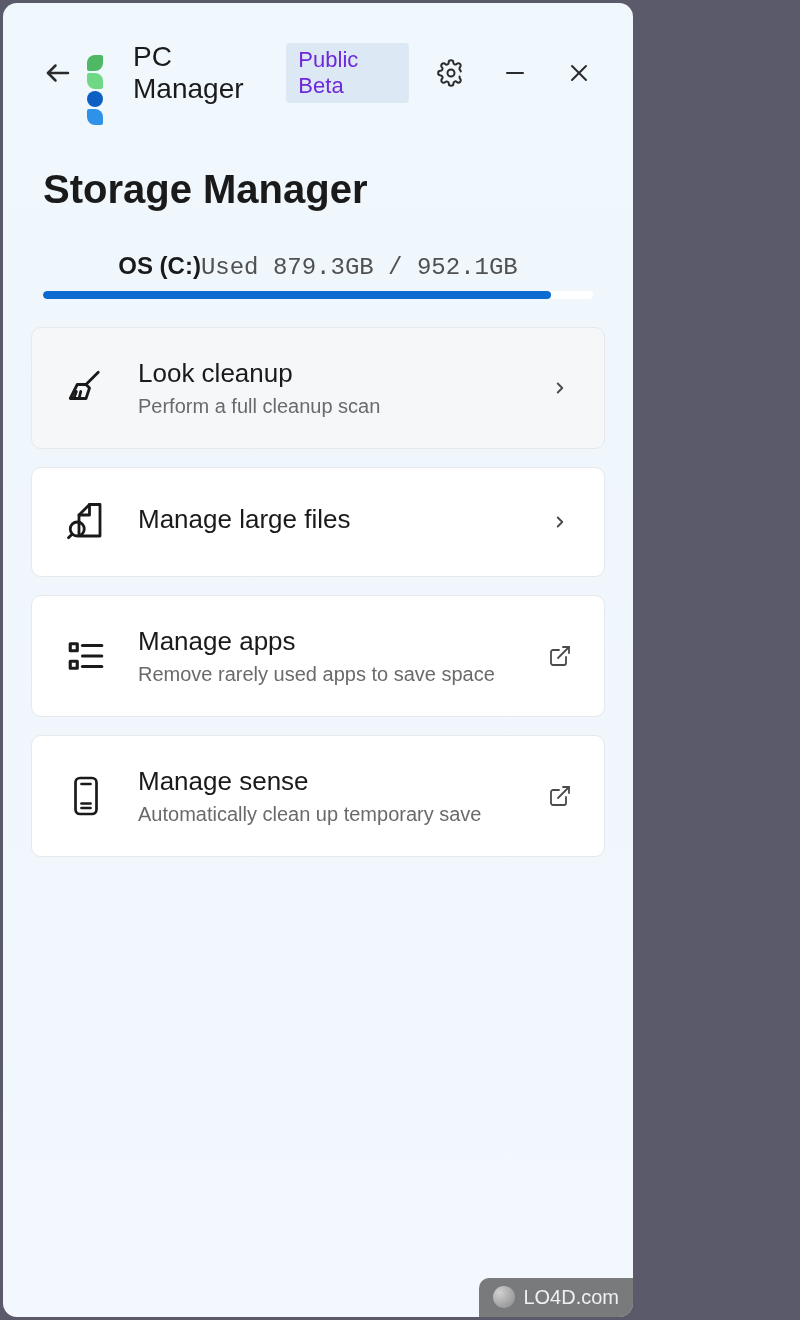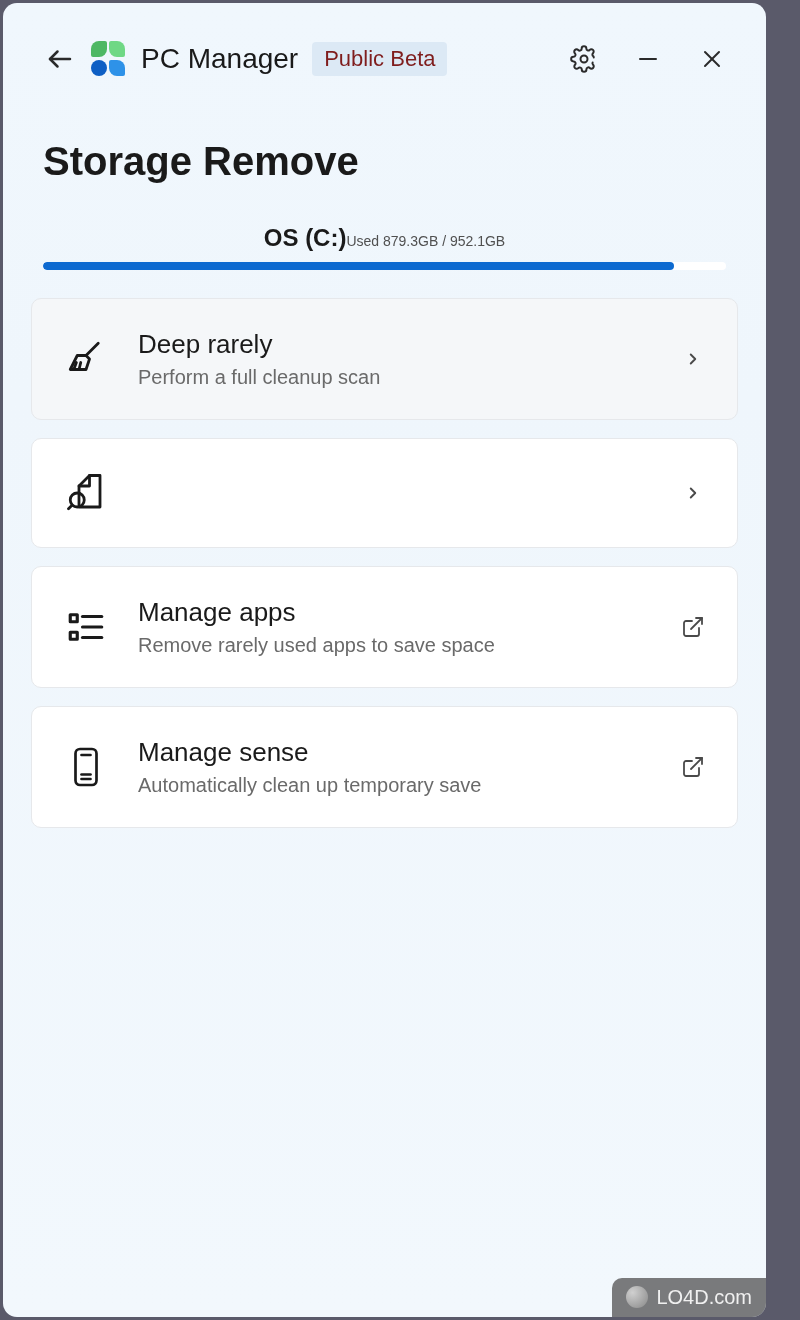--- a/index.html
+++ b/index.html
@@ -9,21 +9,21 @@
     }
     body {
       font-family: 'Segoe UI', Tahoma, Geneva, Verdana, sans-serif;
       background: #5a5a6a;
       width: 800px;
       height: 1320px;
       overflow: hidden;
     }
     .window {
       background: linear-gradient(180deg, #f0f7fd 0%, #eff6fc 30%, #f2f8fd 100%);
-      width: 763px;
+      width: 630px;
       height: 1314px;
       margin: 3px;
       border-radius: 14px;
       position: relative;
       padding: 0;
     }
     .titlebar {
       display: flex;
       align-items: center;
       padding: 38px 40px 20px 40px;
@@ -53,21 +53,21 @@
     .petal-2 { background: #6FD885; border-radius: 2px 8px 2px 8px; }
     .petal-3 { background: #0E5FC4; border-radius: 50%; }
     .petal-4 { background: #2E92E8; border-radius: 2px 8px 2px 8px; }
     .app-title {
       font-size: 28px;
       font-weight: 500;
       color: #1a1a1a;
     }
     .badge {
       background: #dce9f5;
-      color: #7f1d1d;
+      color: #6d28d9;
       font-size: 22px;
       padding: 4px 12px;
       border-radius: 4px;
       font-weight: 400;
     }
     .spacer { flex: 1; }
     .win-controls {
       display: flex;
       gap: 36px;
       align-items: center;
@@ -95,22 +95,23 @@
       justify-content: center;
       align-items: baseline;
       margin-bottom: 10px;
     }
     .drive-label {
       font-size: 24px;
       font-weight: 700;
       color: #1a1a1a;
     }
     .usage-text {
-      font-size: 14px;
+      font-size: 24px;
       color: #505050;
+      font-family: Liberation Mono, monospace;
     }
     .progress-bar {
       width: 100%;
       height: 8px;
       background: #fff;
       border-radius: 4px;
       overflow: hidden;
     }
     .progress-fill {
       height: 100%;
@@ -221,21 +222,21 @@
       </div>
       <div class="win-btn">
         <svg width="24" height="24" viewBox="0 0 24 24" fill="none" stroke="currentColor" stroke-width="2" stroke-linecap="round">
             <line x1="5" y1="5" x2="19" y2="19"></line>
             <line x1="19" y1="5" x2="5" y2="19"></line>
           </svg>
       </div>
     </div>
   </div>
 
-  <div class="page-title">Storage Remove</div>
+  <div class="page-title">Storage Manager</div>
 
   <div class="storage-bar-section">
     <div class="storage-header">
       <div class="drive-label">OS (C:)</div>
       <div class="usage-text">Used 879.3GB / 952.1GB</div>
     </div>
     <div class="progress-bar">
       <div class="progress-fill" style="width:92.4%"></div>
     </div>
   </div>
@@ -244,40 +245,41 @@
     <div class="card highlighted">
       <div class="card-icon">
         <svg width="42" height="42" viewBox="0 0 24 24" fill="none" stroke="#1a1a1a" stroke-width="1.6" stroke-linecap="round" stroke-linejoin="round">
             <line x1="19" y1="3" x2="12" y2="10"></line>
             <path d="M12 10 L7 10 L3 18 L12 18 L14 12 Z"></path>
             <line x1="5" y1="18" x2="6.5" y2="14"></line>
             <line x1="8" y1="18" x2="9" y2="14"></line>
           </svg>
       </div>
       <div class="card-body">
-        <div class="card-title">Deep rarely</div>
+        <div class="card-title">Look cleanup</div>
         <div class="card-desc">Perform a full cleanup scan</div>
       </div>
       <div class="card-action">
         <svg width="18" height="18" viewBox="0 0 24 24" fill="none" stroke="currentColor" stroke-width="2.5" stroke-linecap="round" stroke-linejoin="round">
             <polyline points="9 18 15 12 9 6"></polyline>
           </svg>
       </div>
     </div>
 
     <div class="card">
       <div class="card-icon">
         <svg width="42" height="42" viewBox="0 0 24 24" fill="none" stroke="#1a1a1a" stroke-width="1.6" stroke-linecap="round" stroke-linejoin="round">
             <path d="M14 2 L20 2 L20 20 L8 20 L8 8 Z"></path>
             <path d="M14 2 L14 8 L8 8"></path>
             <circle cx="7" cy="16" r="4"></circle>
             <line x1="4" y1="19" x2="2" y2="21"></line>
           </svg>
       </div>
       <div class="card-body">
+        <div class="card-title">Manage large files</div>
       </div>
       <div class="card-action">
         <svg width="18" height="18" viewBox="0 0 24 24" fill="none" stroke="currentColor" stroke-width="2.5" stroke-linecap="round" stroke-linejoin="round">
             <polyline points="9 18 15 12 9 6"></polyline>
           </svg>
       </div>
     </div>
 
     <div class="card">
       <div class="card-icon">

